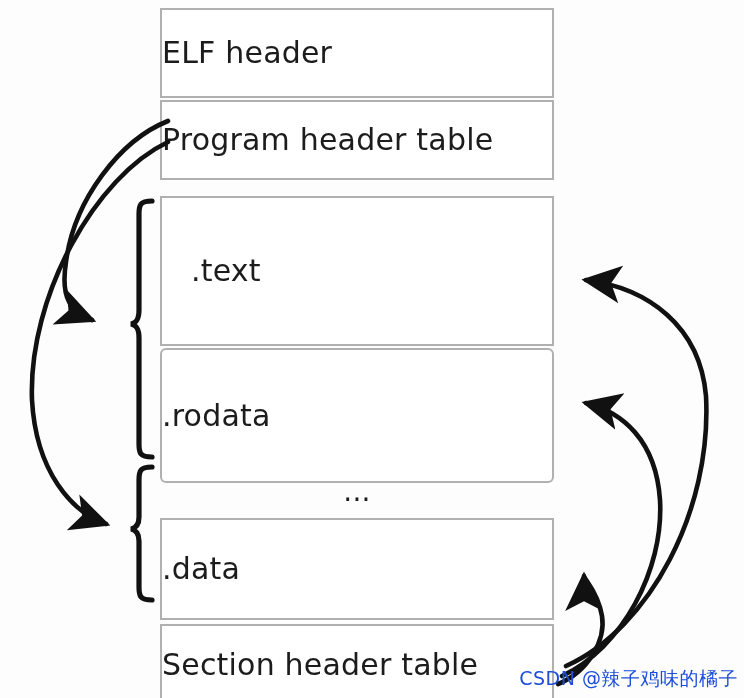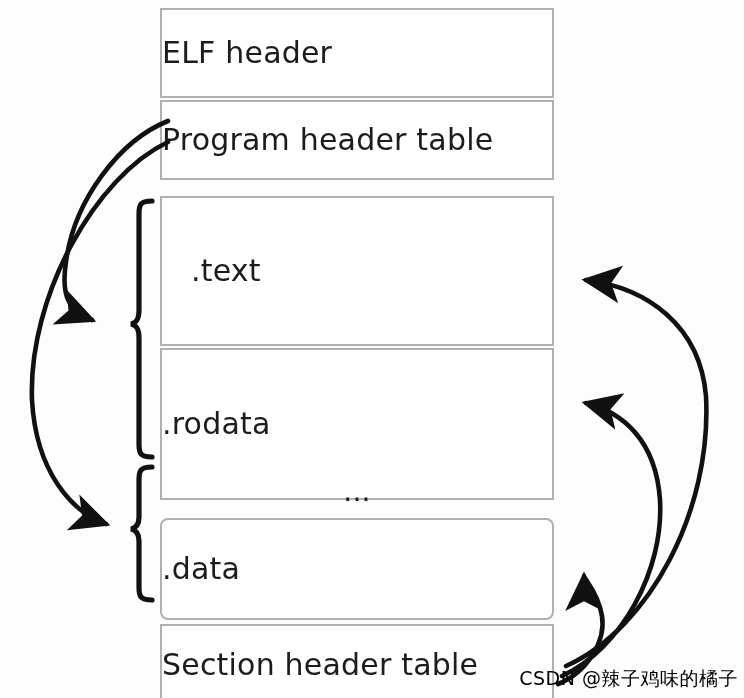--- a/index.html
+++ b/index.html
@@ -31,22 +31,22 @@
   .seg-label {
     color: #1c1c1c;
     font-size: 30px;
     letter-spacing: 0.2px;
     line-height: 1;
     white-space: nowrap;
   }
   #seg-elf-header   { top: 8px;   height: 90px; }
   #seg-program-header-table { top: 100px; height: 80px; }
   #seg-text         { top: 196px; height: 150px; padding-left: 29px; }
-  #seg-rodata       { top: 348px; height: 152px; }
-  #seg-data         { top: 518px; height: 102px; border-radius: 8px; }
+  #seg-rodata       { top: 348px; height: 135px; border-radius: 6px; }
+  #seg-data         { top: 518px; height: 102px; }
   #seg-section-header-table { top: 624px; height: 82px; }
 
   #ellipsis-gap {
     position: absolute;
     left: 160px;
     top: 465px;
     width: 394px;
     height: 53px;
     display: flex;
     align-items: center;
@@ -64,21 +64,21 @@
     width: 744px;
     height: 698px;
     pointer-events: none;
   }
 
   #watermark {
     position: absolute;
     right: 6px;
     bottom: 6px;
     font-size: 19px;
-    color: #000000;
+    color: #1d4ed8;
     white-space: nowrap;
     letter-spacing: 0.5px;
   }
 </style>
 </head>
 <body>
 
 <div id="canvas">
 
   <div class="seg" id="seg-elf-header">

